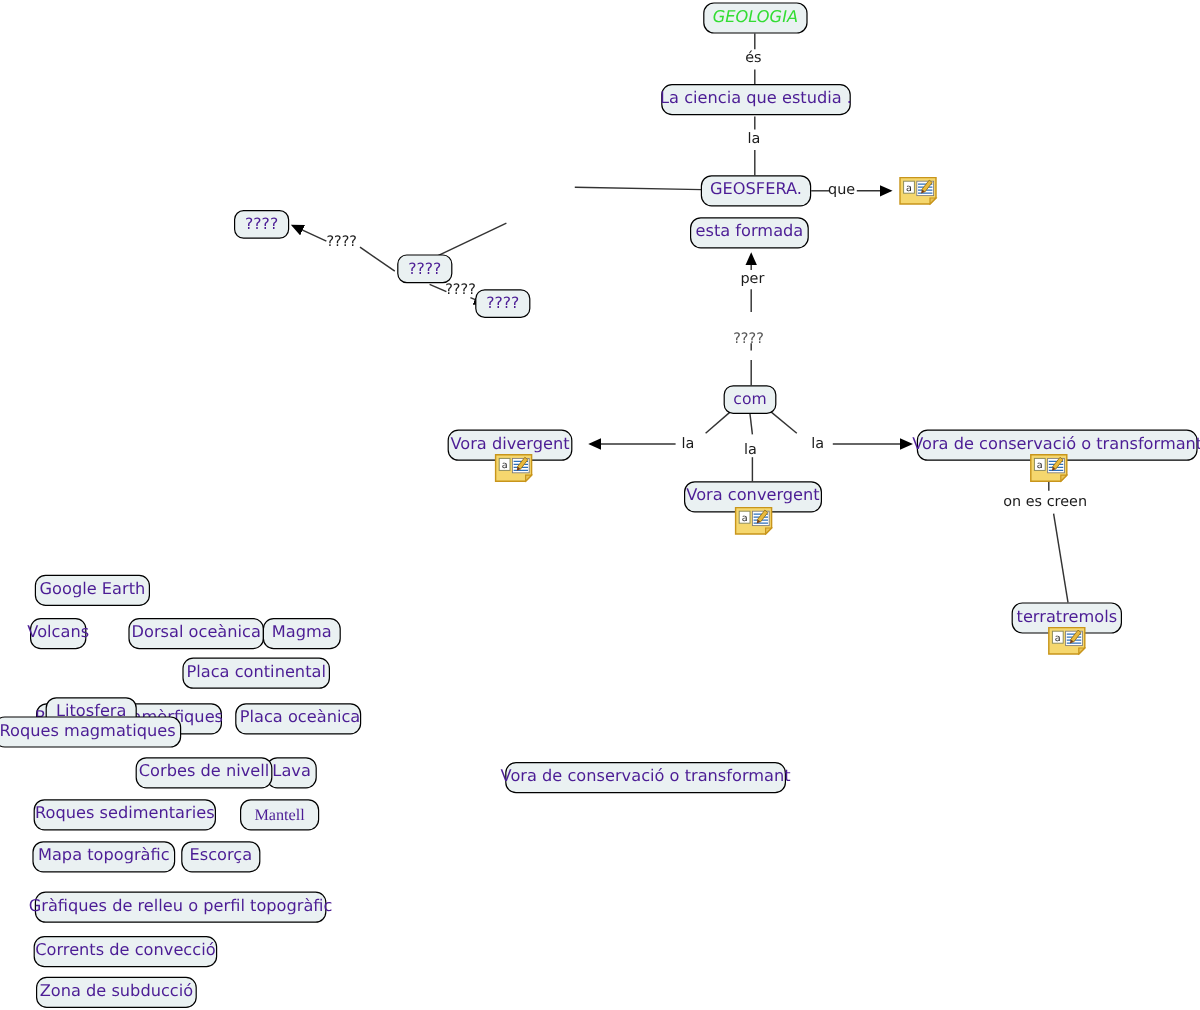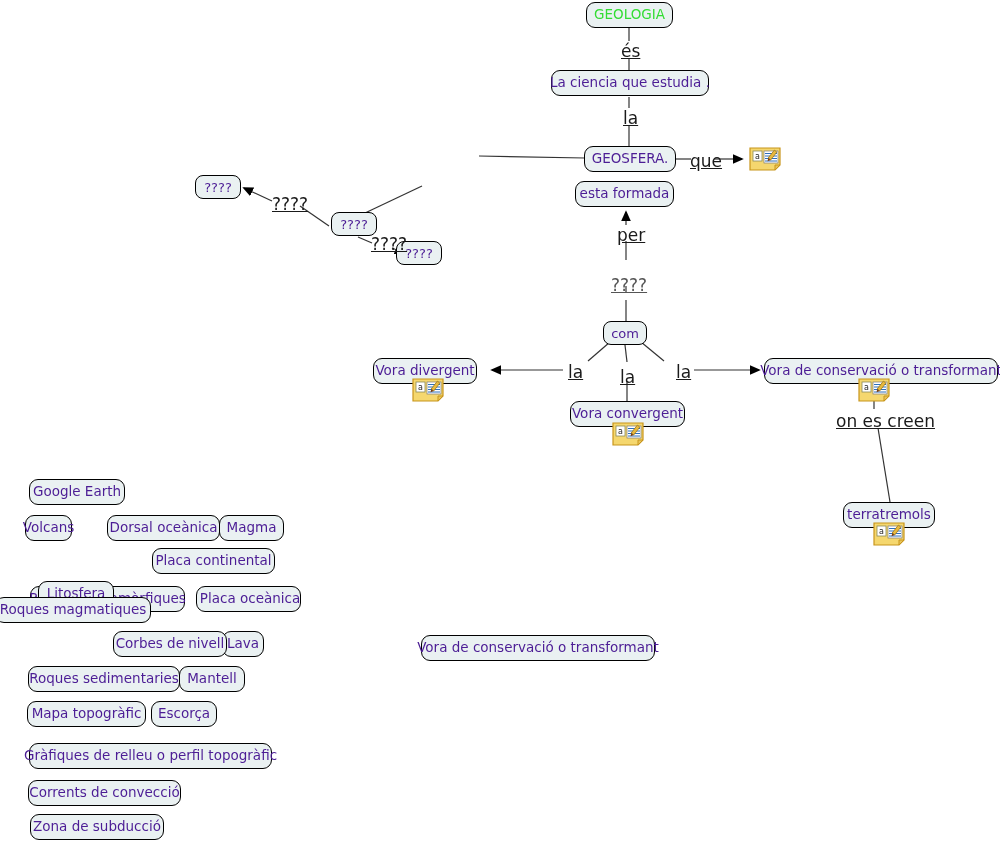--- a/index.html
+++ b/index.html
@@ -41,36 +41,36 @@
     white-space: nowrap;
     display: flex;
     align-items: center;
     justify-content: center;
     padding: 0 9px;
     height: 26px;
     z-index: 5;
   }
   .node.green {
     color: #33dd33;
+    font-style: italic;
   }
   .node.small {
     font-size: 13px;
     height: 24px;
     border-radius: 8px;
   }
   
   .linklabel {
     position: absolute;
-    font-size: 17px;
+    font-size: 12px;
     color: #1a1a1a;
     background: transparent;
     white-space: nowrap;
     line-height: 1.12;
     z-index: 6;
-    text-decoration: underline;
   }
   .linklabel.multi {
     white-space: normal;
     text-align: center;
     line-height: 1.18;
   }
   
   .noteicon {
     position: absolute;
     width: 34px;
@@ -224,21 +224,21 @@
   </div>
 
   <div class="node" style="left:222px; top:631px; width:42px; z-index:5;">
     <span>Lava</span>
   </div>
 
   <div class="node" style="left:28px; top:666px; width:152px;">
     <span>Roques sedimentaries</span>
   </div>
 
-  <div class="node" style="left:179px; top:666px; width:66px;">
+  <div class="node" style="left:200px; top:666px; width:66px;font-family:Liberation Serif, serif;">
     <span>Mantell</span>
   </div>
 
   <div class="node" style="left:27px; top:701px; width:119px;">
     <span>Mapa topogràfic</span>
   </div>
 
   <div class="node" style="left:151px; top:701px; width:66px;">
     <span>Escorça</span>
   </div>

